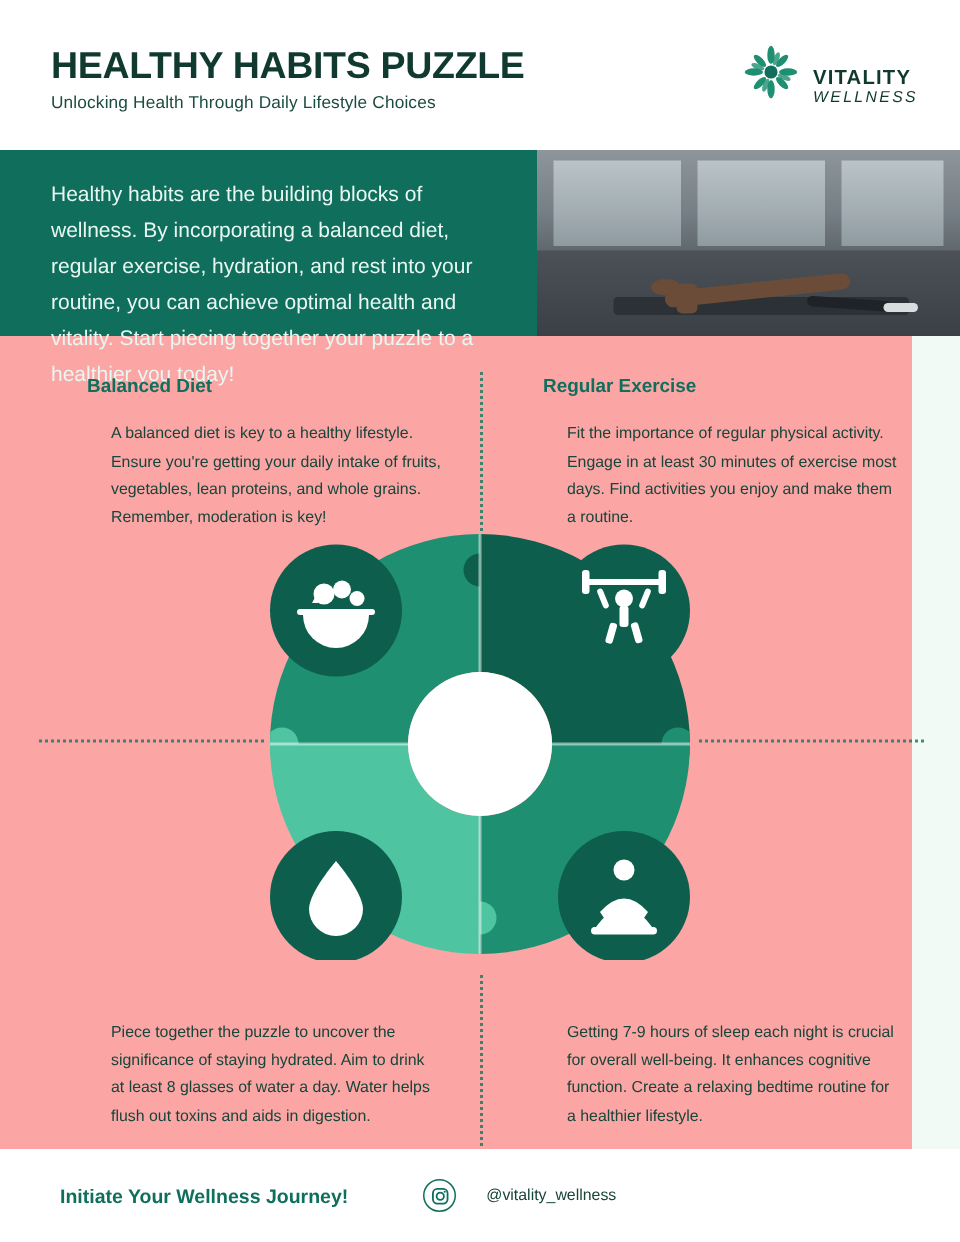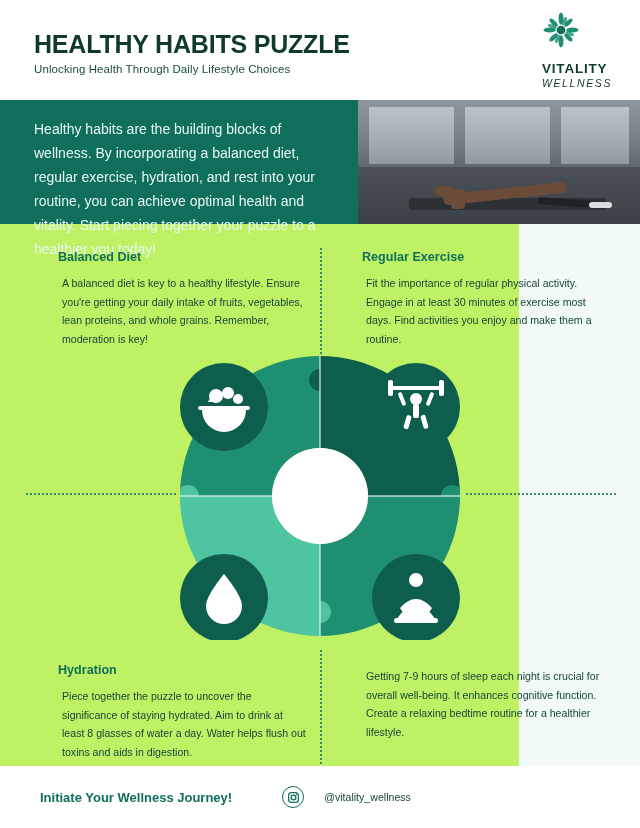--- a/index.html
+++ b/index.html
@@ -7,23 +7,23 @@
   body {
     width: 640px;
     height: 828px;
     font-family: "Liberation Sans", sans-serif;
     background: #f2faf6;
     overflow: hidden;
     position: relative;
   }
   .page {
     position: relative;
-    width: 519px;
+    width: 608px;
     height: 828px;
-    background: #bef264;
+    background: #fca5a5;
   }
 
   
   .header {
     position: absolute;
     left: 0; top: 0;
     width: 640px; height: 100px;
     background: #ffffff;
     display: flex;
     align-items: center;
@@ -40,23 +40,22 @@
     font-family: "Liberation Sans", sans-serif;
   }
   .subtitle {
     font-size: 11.5px;
     color: #1b4c40;
     margin: 0;
     letter-spacing: 0.1px;
   }
   .brand {
     display: flex;
-    align-items: flex-start;
+    align-items: flex-end;
     gap: 9px;
-    flex-direction: column;
   }
   .brand-text { line-height: 1.05; }
   .brand-name {
     font-size: 13.5px;
     font-weight: bold;
     color: #10392f;
     letter-spacing: 0.8px;
     display: block;
   }
   .brand-sub {
@@ -137,21 +136,21 @@
     position: absolute;
     width: 252px;
   }
   .quad h3 {
     margin: 0 0 10px 0;
     font-size: 12.6px;
     color: #0f6f5c;
     font-weight: bold;
   }
   .quad p {
-    margin: 4px;
+    margin: 16px;
     font-size: 10.6px;
     line-height: 1.75;
     color: #17453a;
   }
   .q-tl { left: 58px; top: 250px; }
   .q-tr { left: 362px; top: 250px; }
   .q-bl { left: 58px; top: 663px; }
   .q-br { left: 362px; top: 663px; }
 
   
@@ -298,21 +297,20 @@
 
   <div class="quad q-tl">
     <h3>Balanced Diet</h3>
     <p>A balanced diet is key to a healthy lifestyle. Ensure you're getting your daily intake of fruits, vegetables, lean proteins, and whole grains. Remember, moderation is key!</p>
   </div>
   <div class="quad q-tr">
     <h3>Regular Exercise</h3>
     <p>Fit the importance of regular physical activity. Engage in at least 30 minutes of exercise most days. Find activities you enjoy and make them a routine.</p>
   </div>
   <div class="quad q-bl">
-    <h3>Hydration</h3>
     <p>Piece together the puzzle to uncover the significance of staying hydrated. Aim to drink at least 8 glasses of water a day. Water helps flush out toxins and aids in digestion.</p>
   </div>
   <div class="quad q-br">
     <p>Getting 7-9 hours of sleep each night is crucial for overall well-being. It enhances cognitive function. Create a relaxing bedtime routine for a healthier lifestyle.</p>
   </div>
 
   <div class="puzzle">
     <svg width="320" height="288" viewBox="0 0 320 288">
       <defs>
         <clipPath id="ringClip">

